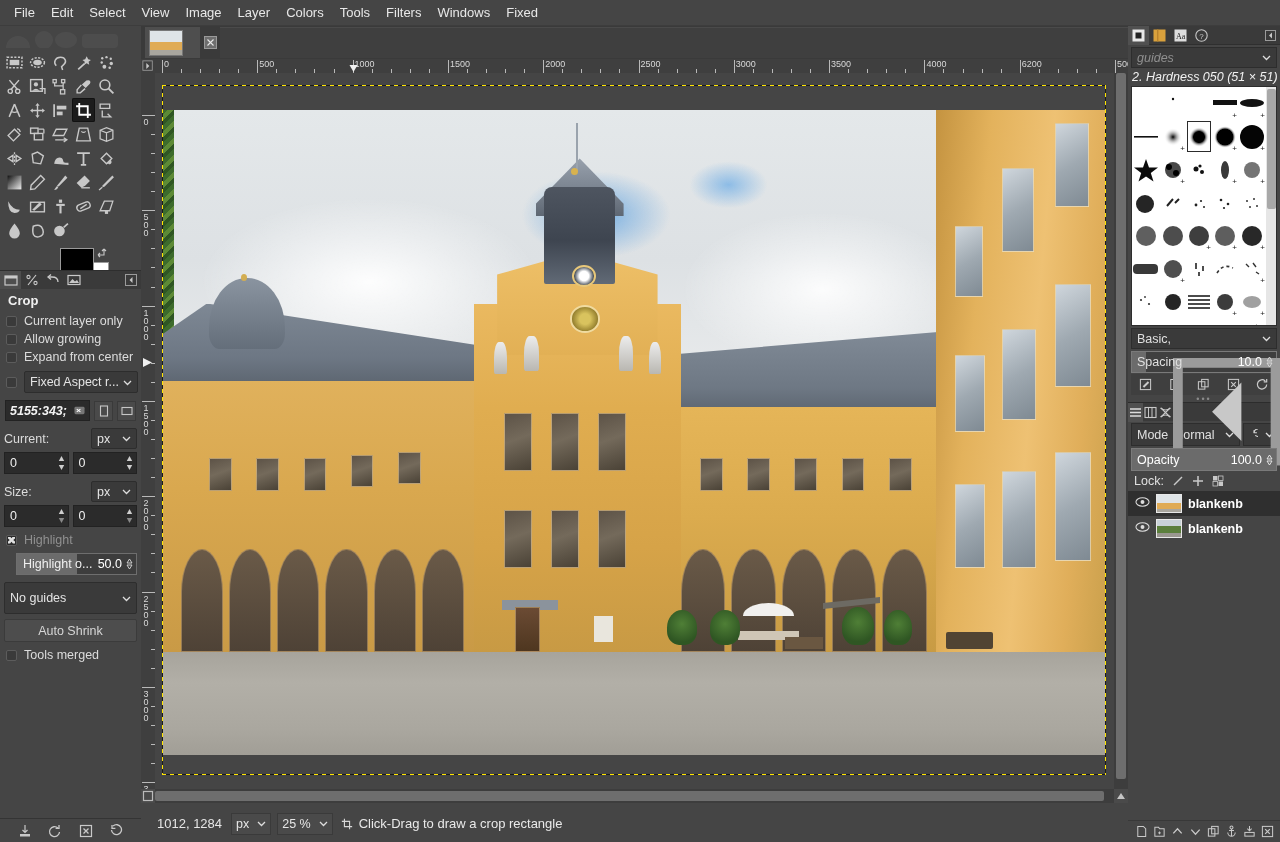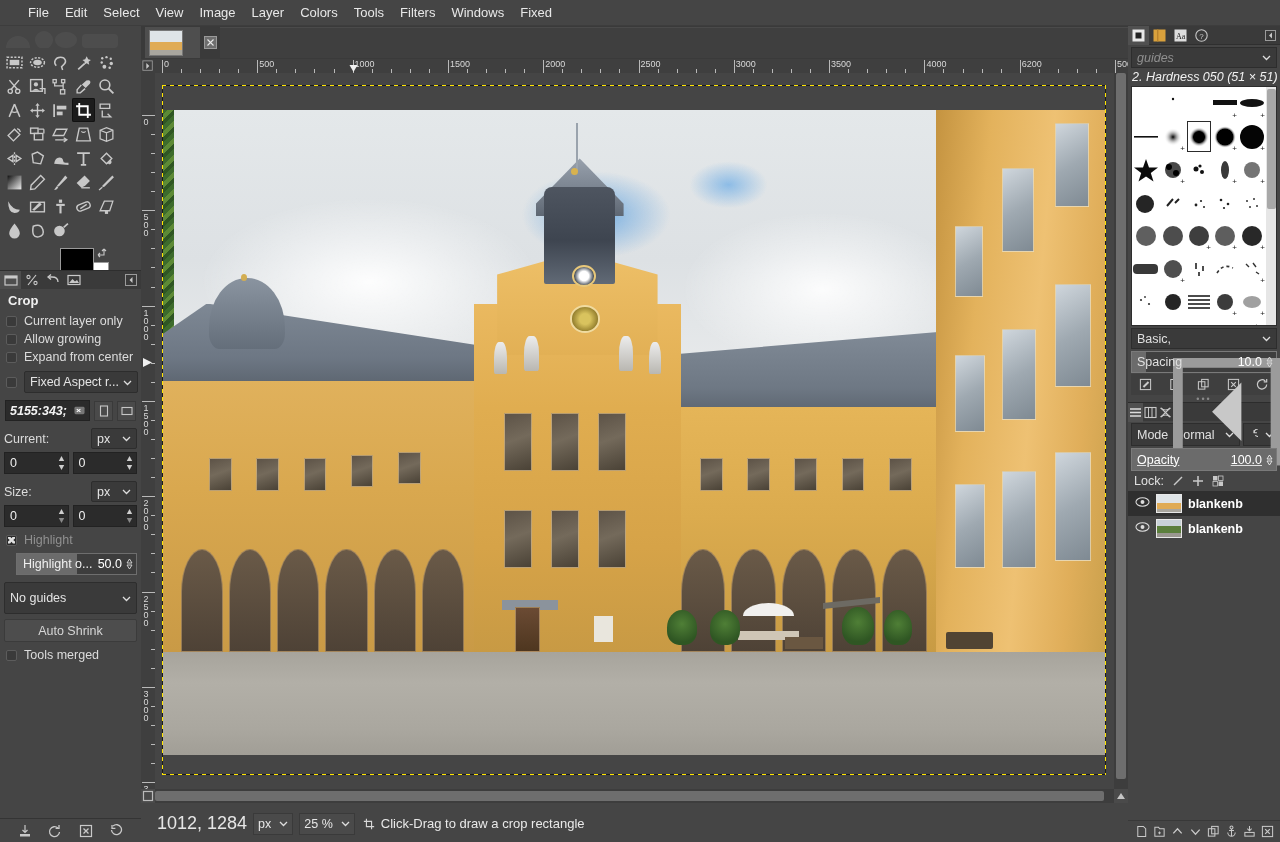--- a/index.html
+++ b/index.html
@@ -9,21 +9,21 @@
     font-family:"Liberation Sans", sans-serif;
     font-size:12px;
     color:#e0e0e0;
     -webkit-font-smoothing:antialiased;
   }
   #app{position:relative;width:1280px;height:842px;}
 
   
   #menubar{
     position:absolute;left:0;top:0;width:1280px;height:26px;
-    background:#454545;display:flex;align-items:center;padding-left:20px;
+    background:#454545;display:flex;align-items:center;padding-left:6px;
     border-bottom:1px solid #3d3d3d;
   }
   .menu-item{padding:3px 8px;font-size:13px;color:#e8e8e8;cursor:default;border-radius:2px;}
 
   
   #leftcol{
     position:absolute;left:0;top:26px;width:141px;height:816px;
     background:#454545;display:flex;flex-direction:column;
   }
   #toolbox{
@@ -233,21 +233,21 @@
   
   #vscroll{position:absolute;left:973px;top:47px;width:14px;height:716px;background:#3d3d3d;}
   #vscroll .thumbv{position:absolute;left:2px;top:0px;width:10px;height:706px;background:#6e6e6e;border-radius:2px;}
   #hscroll{position:absolute;left:14px;top:763px;width:959px;height:14px;background:#3d3d3d;}
   #hscroll .thumbh{position:absolute;left:0;top:2px;width:949px;height:10px;background:#6e6e6e;border-radius:2px;}
   #navbtn{position:absolute;left:973px;top:763px;width:14px;height:14px;background:#4a4a4a;}
   #quickmaskbtn{position:absolute;left:0;top:763px;width:14px;height:14px;background:#4a4a4a;}
 
   
   #statusbar{position:absolute;left:0;top:779px;width:987px;height:37px;background:#454545;display:flex;align-items:center;gap:6px;padding-left:16px;}
-  #statusbar .pos{font-size:18px;color:#e6e6e6;min-width:68px;}
+  #statusbar .pos{font-size:13px;color:#e6e6e6;min-width:68px;}
   .scombo{background:#4a4a4a;border:1px solid #3a3a3a;height:22px;display:flex;align-items:center;padding:0 4px;gap:4px;font-size:12.5px;color:#e6e6e6;}
   #statusmsg{font-size:13px;color:#e9e9e9;}
 
   
   #rightdock{position:absolute;left:1128px;top:26px;width:152px;height:816px;background:#454545;display:flex;flex-direction:column;}
   .dockhdr{height:19px;background:#3a3a3a;display:flex;align-items:center;position:relative;border-bottom:1px solid #2f2f2f;}
   .dtab{width:21px;height:19px;display:flex;align-items:center;justify-content:center;}
   .dtab.active{background:#505050;}
   .dtab svg{width:13px;height:13px;}
   .dockhdr .dmenu{position:absolute;right:4px;top:4px;width:11px;height:11px;}
@@ -264,21 +264,21 @@
   #tagrow{margin:2px 3px 0 3px;height:21px;background:#3a3a3a;border:1px solid #2d2d2d;display:flex;align-items:center;justify-content:space-between;padding:0 5px;font-size:12.5px;}
   #spacingrow{margin:2px 3px 0 3px;height:22px;border:1px solid #7a7a7a;background:#3f3f3f;display:flex;align-items:center;position:relative;}
   #spacingrow .fill{position:absolute;left:0;top:0;bottom:0;width:10%;background:#6b6b6b;}
   #brushbtns{margin:1px 3px 0 3px;height:21px;background:#3f3f3f;display:flex;align-items:center;justify-content:space-around;}
   #brushbtns svg{width:13px;height:13px;fill:#c9c9c9;stroke:#c9c9c9;}
   #grip{height:7px;display:flex;align-items:center;justify-content:center;color:#8a8a8a;font-size:9px;letter-spacing:2px;}
   #layerhdr{height:19px;background:#3a3a3a;display:flex;align-items:center;position:relative;border-top:1px solid #2c2c2c;}
   #moderow{margin:2px 3px 0 3px;display:flex;gap:3px;}
   #moderow .mc{flex:1;background:#3a3a3a;border:1px solid #2d2d2d;height:23px;display:flex;align-items:center;padding:0 5px;gap:6px;font-size:12.5px;justify-content:space-between;}
   #moderow .rev{width:38px;background:#3a3a3a;border:1px solid #2d2d2d;height:23px;display:flex;align-items:center;justify-content:center;gap:3px;}
-  #opacityrow{margin:2px 3px 0 3px;height:23px;border:1px solid #7a7a7a;background:#3f3f3f;display:flex;align-items:center;position:relative;text-decoration:underline;}
+  #opacityrow{margin:2px 3px 0 3px;height:23px;border:1px solid #7a7a7a;background:#3f3f3f;display:flex;align-items:center;position:relative;}
   #opacityrow .fill{position:absolute;left:0;top:0;bottom:0;width:100%;background:#6b6b6b;}
   #lockrow{margin:3px 3px 0 6px;display:flex;align-items:center;gap:8px;font-size:12.5px;}
   #lockrow svg{width:12px;height:12px;fill:#c9c9c9;stroke:#c9c9c9;}
   #layerlist{margin:3px 0 0 0;flex:1;overflow:hidden;background:#454545;}
   .layerrow{height:25px;display:flex;align-items:center;gap:6px;padding-left:7px;}
   .layerrow.sel{background:#2f2f2f;}
   .layerrow .eye svg{width:15px;height:12px;}
   .layerrow .lthumb{width:26px;height:19px;border:1.5px solid #e8e8e8;overflow:hidden;position:relative;}
   .layerrow .lname{font-size:12.5px;font-weight:bold;color:#fff;white-space:nowrap;overflow:hidden;}
   #layerbtns{height:22px;background:#454545;display:flex;align-items:center;justify-content:space-around;border-top:1px solid #383838;padding:0 4px;}

